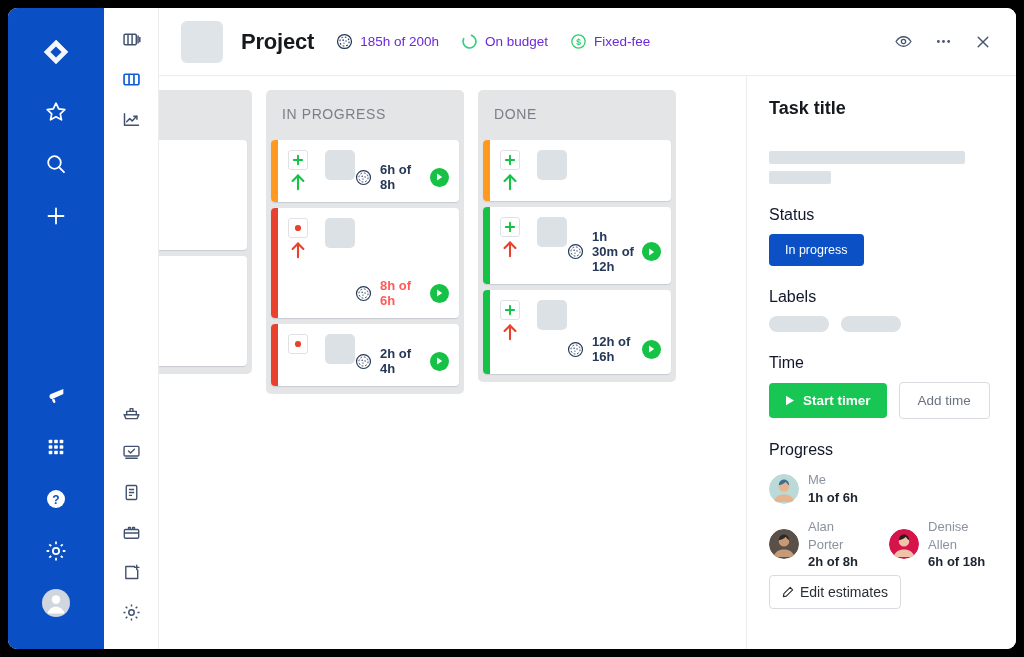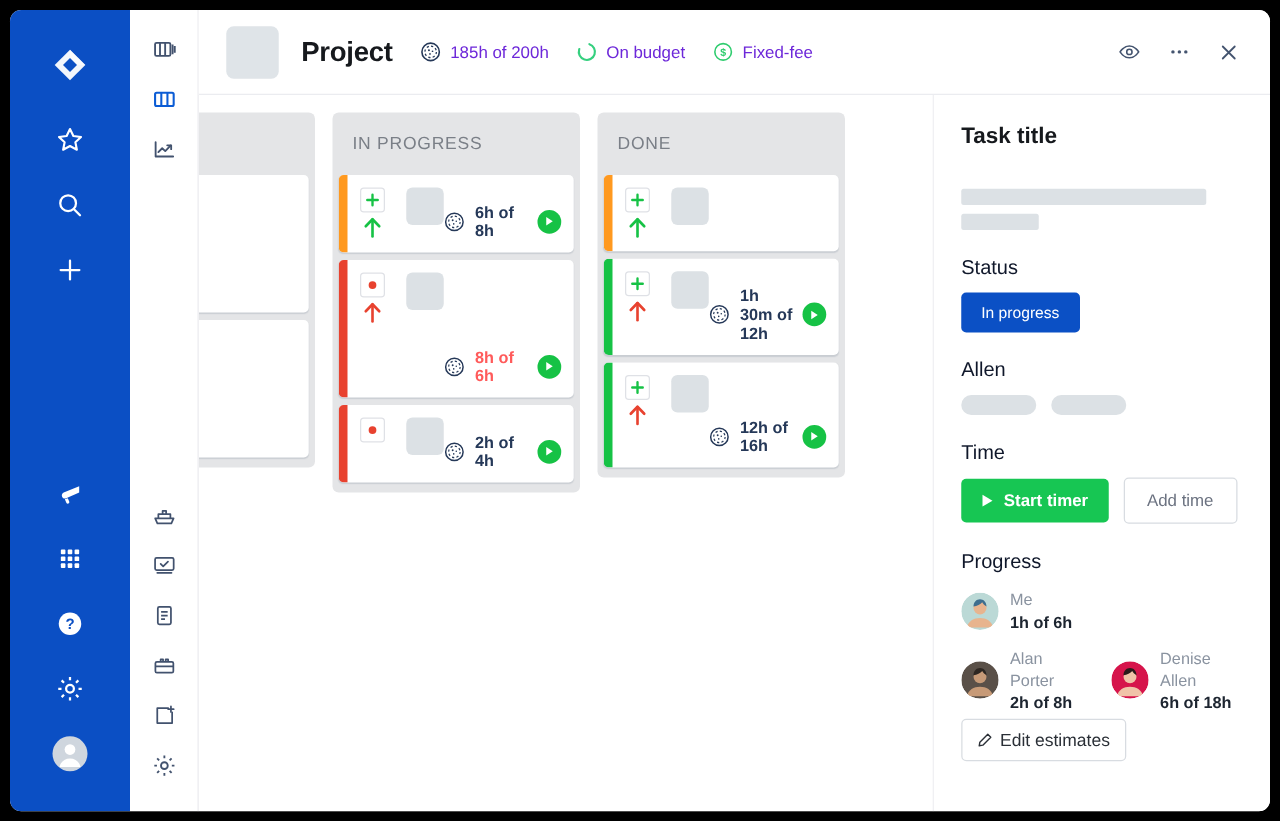--- a/index.html
+++ b/index.html
@@ -642,21 +642,21 @@
         </div>
 
       <div class="detail">
         <h1>Task title</h1>
         <div class="d-ln" style="width:196px;"></div>
         <div class="d-ln" style="width:62px;"></div>
 
         <div class="sec-h">Status</div>
         <div class="status-pill">In progress</div>
 
-        <div class="sec-h">Allen</div>
+        <div class="sec-h">Labels</div>
         <div class="labels-row">
           <div class="label-chip"></div>
           <div class="label-chip"></div>
         </div>
 
         <div class="sec-h">Time</div>
         <div class="time-btns">
           <button class="btn-green">
             <span style="display:flex;">
               <svg width="10" height="11" viewBox="0 0 10 11">

